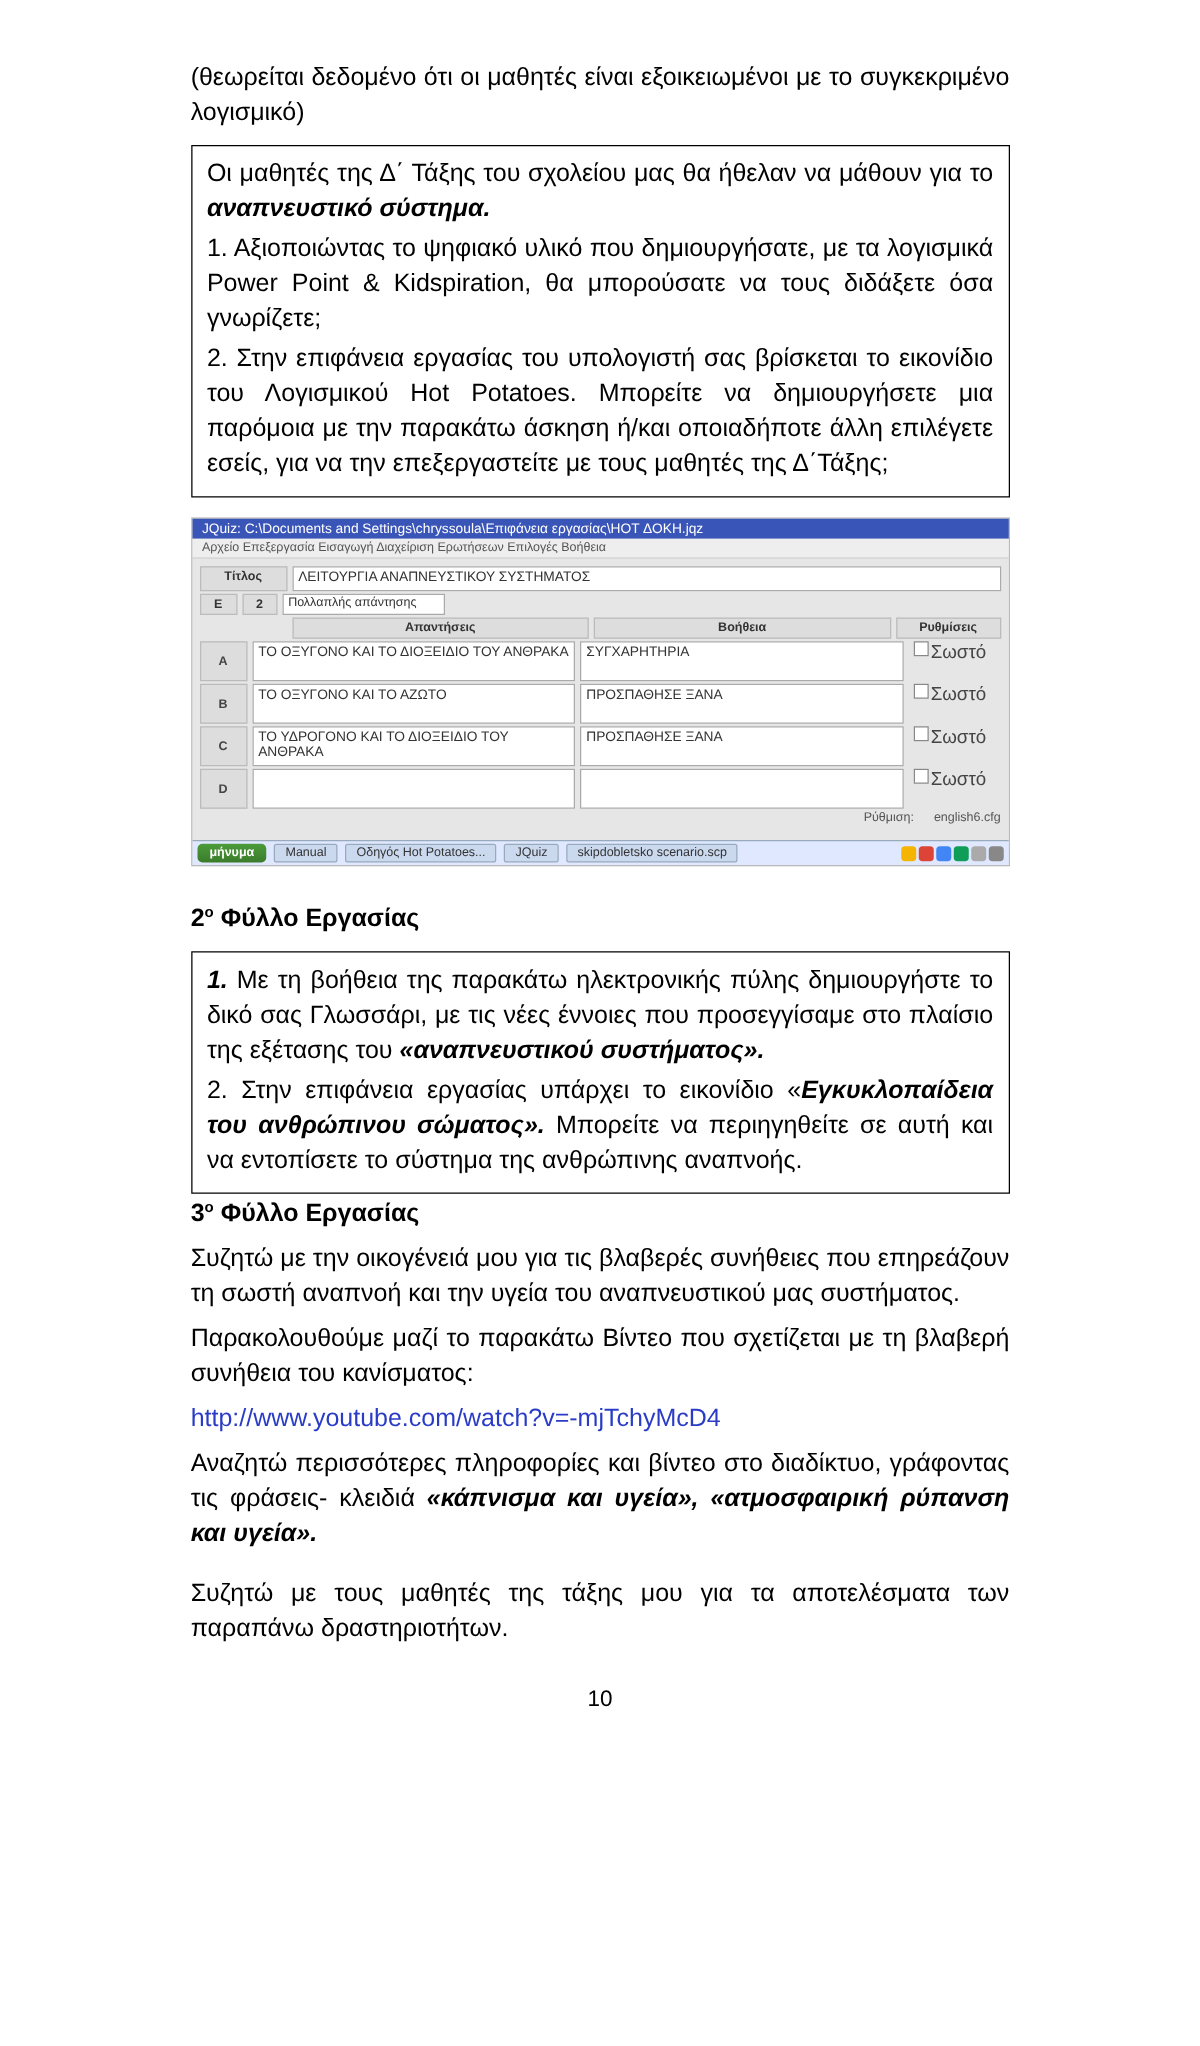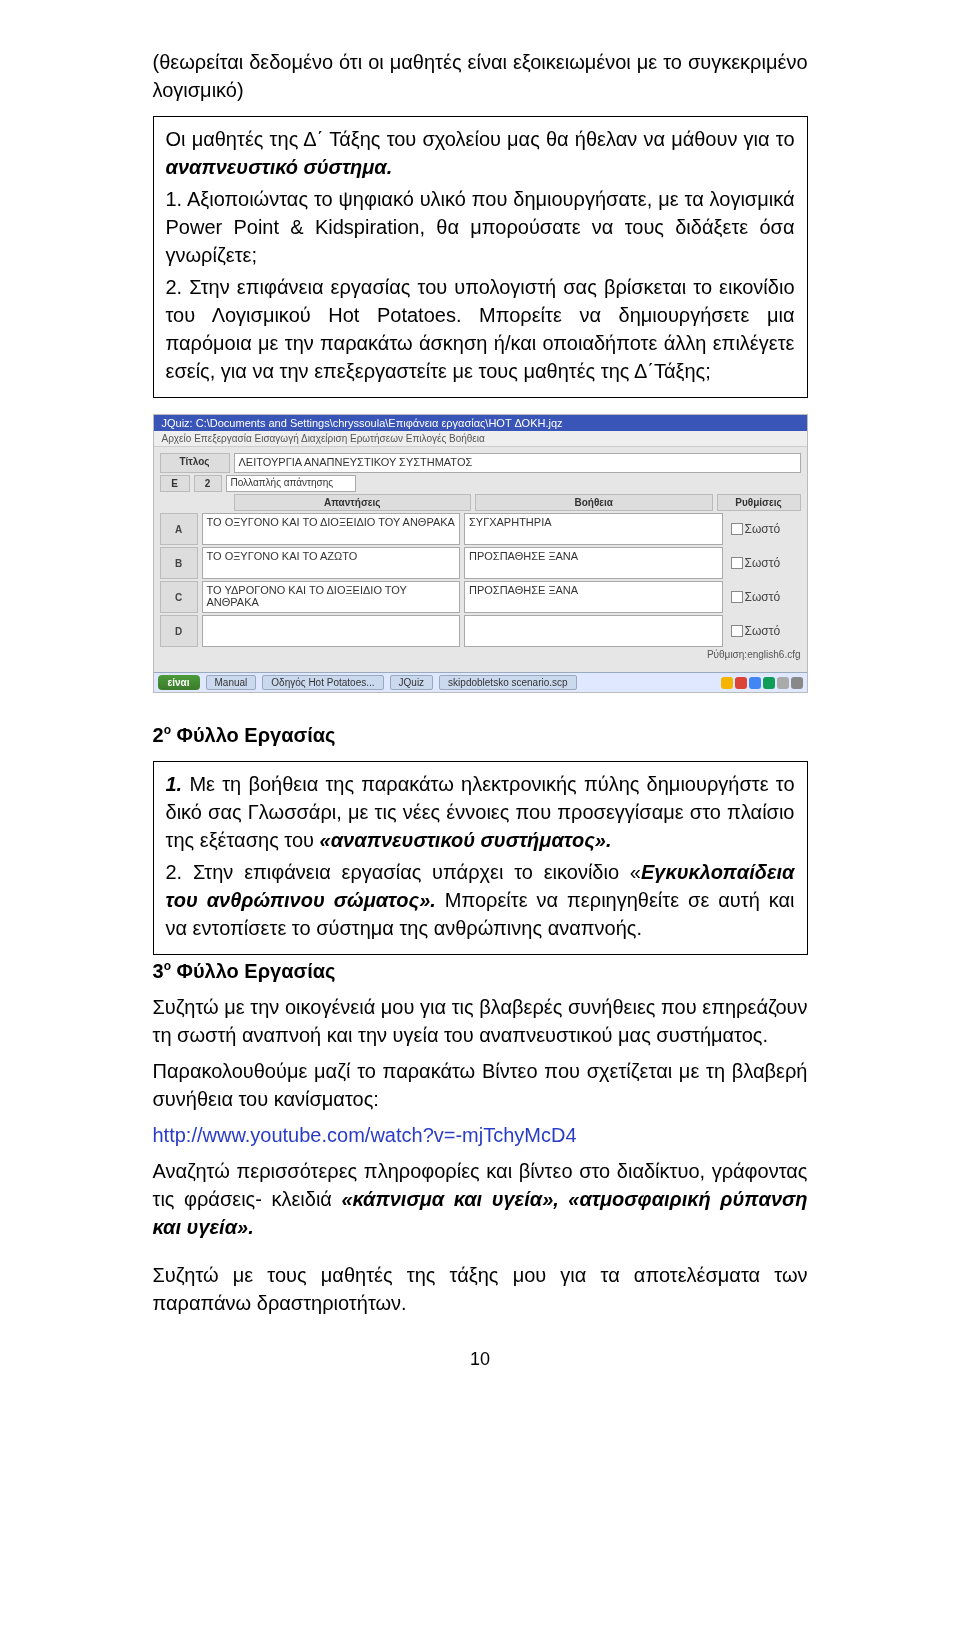--- a/index.html
+++ b/index.html
@@ -15,21 +15,21 @@
   .shot{margin:16px 0 28px;border:1px solid #bbb;background:#dedede}
   .shot-title{background:#3a55b8;color:#fff;font-size:11px;padding:2px 8px;font-family:Verdana,Arial,sans-serif}
   .shot-menu{background:#eee;border-bottom:1px solid #ccc;font-size:10px;padding:2px 8px;color:#555}
   .shot-body{background:#e6e6e6;padding:4px 6px 10px;font-family:Verdana,Arial,sans-serif}
   .shot-row{display:flex;gap:4px;margin:2px 0}
   .shot-tag{background:#ddd;border:1px solid #bbb;color:#444;font-size:10px;font-weight:bold;width:36px;display:flex;align-items:center;justify-content:center}
   .shot-field{flex:1;background:#fff;border:1px solid #aaa;font-size:11px;padding:2px 4px;color:#333;min-height:14px}
   .shot-field2{flex:1;background:#fff;border:1px solid #aaa;font-size:11px;padding:2px 4px;color:#333;min-height:26px}
   .shot-box{flex:1;background:#fff;border:1px solid #aaa;font-size:10px;padding:1px 4px;color:#333}
   .shot-lbl{background:#ddd;border:1px solid #bbb;color:#333;font-size:10px;font-weight:bold;padding:2px 6px;min-width:56px;text-align:center}
-  .shot-opt{font-size:12px;color:#444;display:flex;align-items:center;gap:2px;white-space:nowrap;padding-left:4px}
+  .shot-opt{font-size:15px;color:#444;display:flex;gap:2px;white-space:nowrap;padding-left:4px}
   .chk{width:10px;height:10px;border:1px solid #888;background:#fff;display:inline-block}
   .shot-taskbar{display:flex;align-items:center;gap:6px;background:#dfe8ff;border-top:1px solid #9ab;padding:2px 4px}
   .tb-btn{background:linear-gradient(#4b9b3b,#3b7b2b);color:#fff;font-size:10px;font-weight:bold;border-radius:4px;padding:2px 10px}
   .tb-item{background:#cbd9ef;border:1px solid #9ab;font-size:10px;color:#333;padding:1px 8px;border-radius:2px}
   .tb-spacer{flex:1}
   .tb-icons{display:flex;gap:2px}
   .ic{width:12px;height:12px;border-radius:3px;background:#f4b400}
   .ic.i2{background:#db4437}.ic.i3{background:#4285f4}.ic.i4{background:#0f9d58}.ic.i5{background:#aaa}.ic.i6{background:#888}
 </style>
 </head>
@@ -95,27 +95,27 @@
       </div>
       <div class="shot-row">
         <div class="shot-tag">D</div>
         <div class="shot-field2"></div>
         <div class="shot-field2"></div>
         <div class="shot-opt" style="flex:0 0 70px">
             <span class="chk"></span>
             <span>Σωστό</span>
           </div>
       </div>
-      <div class="shot-row" style="justify-content:flex-end;font-size:10px;color:#555;gap:0">
+      <div class="shot-row" style="justify-content:flex-end;font-size:10px;color:#555;gap:16px">
         <span>Ρύθμιση:</span>
         <span>english6.cfg</span>
       </div>
     </div>
     <div class="shot-taskbar">
-      <div class="tb-btn">είναι</div>
+      <div class="tb-btn">μήνυμα</div>
       <div class="tb-item">Manual</div>
       <div class="tb-item">Οδηγός Hot Potatoes...</div>
       <div class="tb-item">JQuiz</div>
       <div class="tb-item">skipdobletsko scenario.scp</div>
       <div class="tb-spacer"></div>
       <div class="tb-icons">
         <span class="ic"></span>
         <span class="ic i2"></span>
         <span class="ic i3"></span>
         <span class="ic i4"></span>

